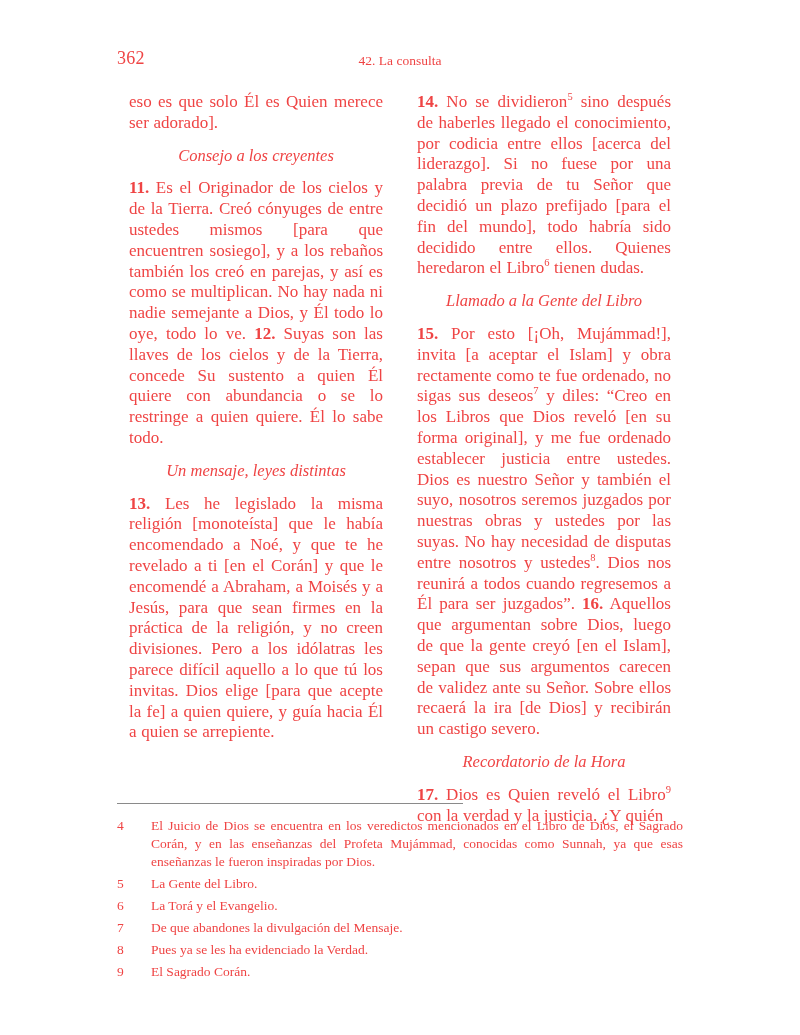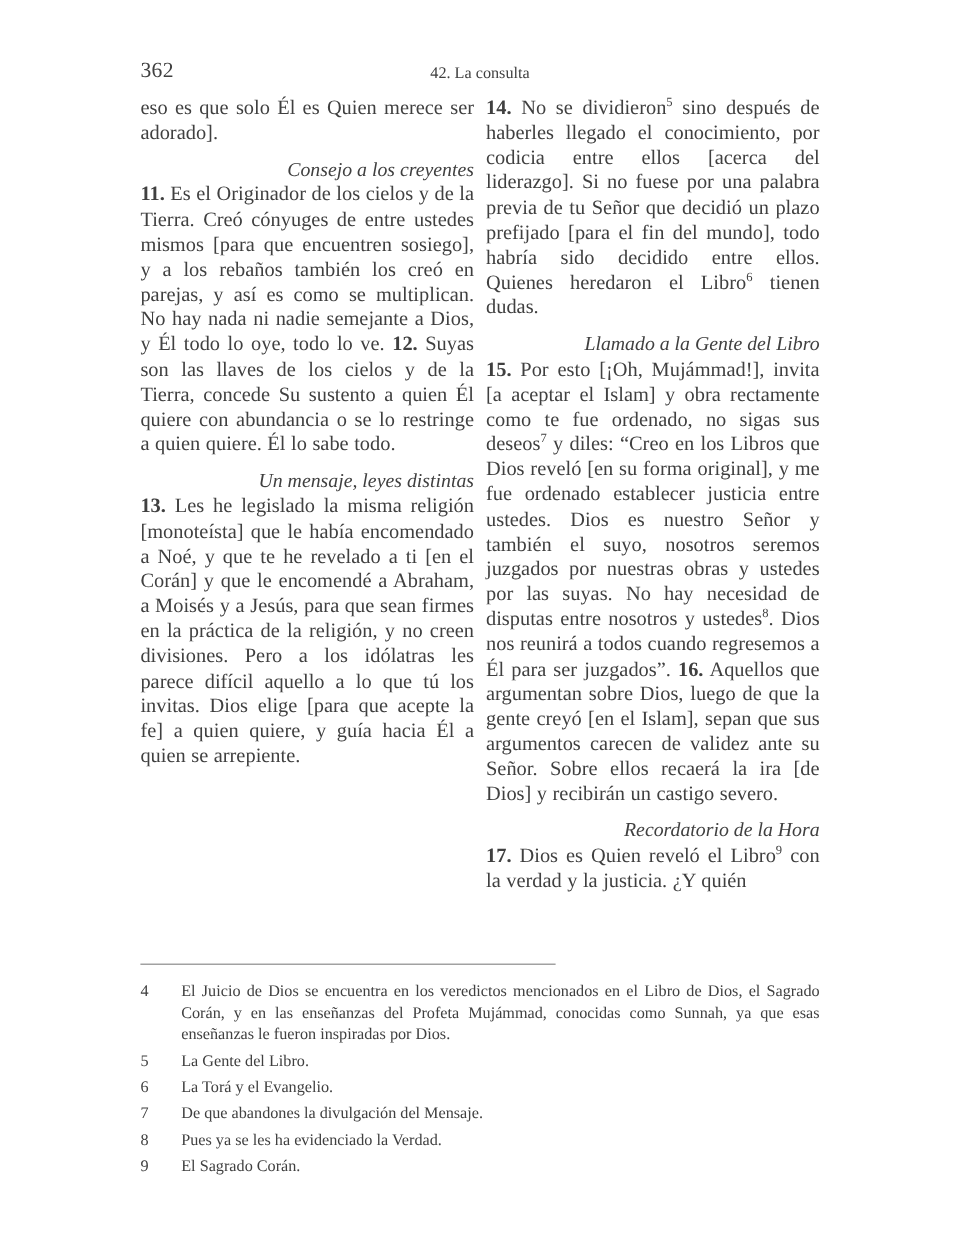--- a/index.html
+++ b/index.html
@@ -4,21 +4,21 @@
 <style>
   html, body { margin: 0; padding: 0; }
   body { background: #e8e8e8; }
   .page {
     position: relative;
     width: 800px;
     height: 1035px;
     margin: 0 auto;
     background: #ffffff;
     font-family: "Liberation Serif", "DejaVu Serif", serif;
-    color: #404040;
+    color: #ef4444;
     overflow: hidden;
   }
   
   .page-header {
     position: absolute;
     top: 48px;
     left: 117px;
     width: 566px;
     height: 22px;
   }
@@ -46,27 +46,27 @@
     display: flex;
     gap: 10px;
   }
   .column {
     width: 278px;
     font-size: 17px;
     line-height: 20.8px;
     text-align: justify;
   }
   .para {
-    margin: 0;
+    margin: 12px;
     word-spacing: 0.02em;
   }
   .verse-num { font-weight: bold; }
   .section-heading {
     margin: 10px 0 0 0;
-    text-align: right;
+    text-align: center;
     font-style: italic;
     font-size: 16.5px;
   }
   sup.fn-ref {
     font-size: 10.5px;
     line-height: 0;
     vertical-align: super;
   }
   
   .footnotes {

